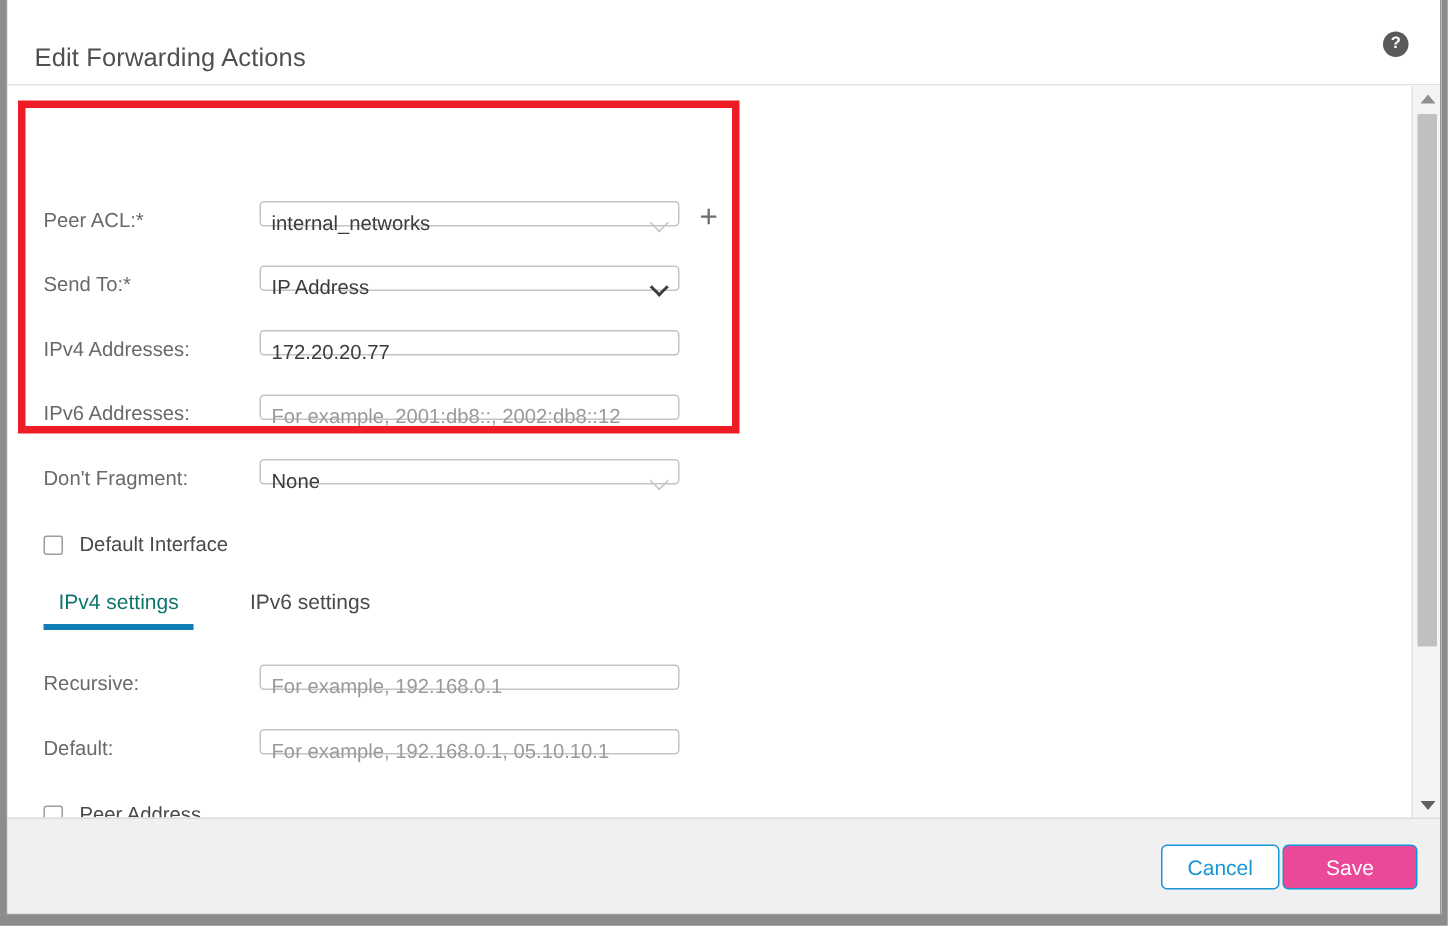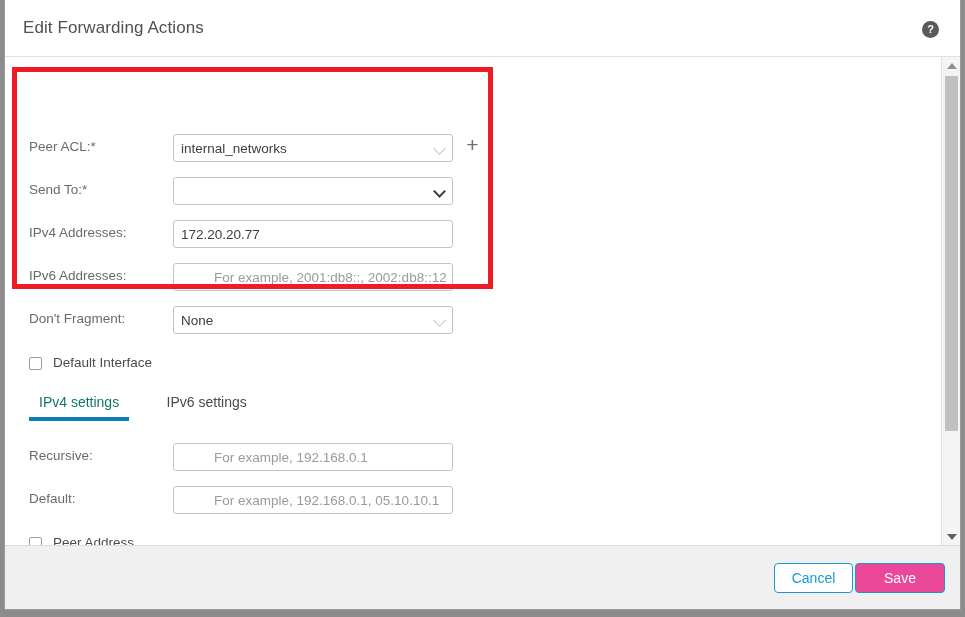--- a/index.html
+++ b/index.html
@@ -26,21 +26,21 @@
   
   .dialog-header {
     position: relative;
     height: 57px;
     flex: 0 0 57px;
     background: #fff;
     border-bottom: 1px solid #e0e0e0;
   }
   .dialog-title {
     position: absolute;
-    left: 18px; top: 18px;
+    left: 18px; top: 29px;
     font-size: 17px;
     color: #505050;
     letter-spacing: .1px;
     white-space: nowrap;
   }
   .help-icon {
     position: absolute;
     right: 21px; top: 21px;
     width: 17px; height: 17px;
     border-radius: 50%;
@@ -87,36 +87,36 @@
     left: 0; top: 5px;
     font-size: 13.5px;
     color: #6a6a6a;
     white-space: nowrap;
   }
 
   .field {
     position: absolute;
     left: 144px;
     width: 280px;
-    height: 28px;
+    height: 17px;
     border: 1px solid #c4c4c4;
     border-radius: 3px;
     background: #fff;
   }
   .field .val {
     position: absolute;
     left: 7px; top: 4px;
     font-size: 13.5px;
     color: #3c3c3c;
     white-space: nowrap;
     overflow: hidden;
     width: 252px;
     line-height: 19px;
   }
-  .field .val.placeholder { color: #9a9a9a; margin-left: 33px; }
+  .field .val.placeholder { color: #9a9a9a; }
   .field.wide .val { width: 266px; }
 
   .chev {
     position: absolute;
     right: 8px; top: 9px;
     width: 9px; height: 9px;
     border-right: 2px solid #3c3c3c;
     border-bottom: 2px solid #3c3c3c;
     transform: rotate(45deg);
   }
@@ -275,20 +275,21 @@
         <div class="field">
           <div class="val">internal_networks</div>
           <span class="chev light"></span>
         </div>
         <div class="plus-inline">+</div>
       </div>
 
       <div class="row" style="top:120px;">
         <div class="label">Send To:*</div>
         <div class="field">
+          <div class="val">IP Address</div>
           <span class="chev"></span>
         </div>
       </div>
 
       <div class="row" style="top:163px;">
         <div class="label">IPv4 Addresses:</div>
         <div class="field wide">
           <div class="val">172.20.20.77</div>
         </div>
       </div>

